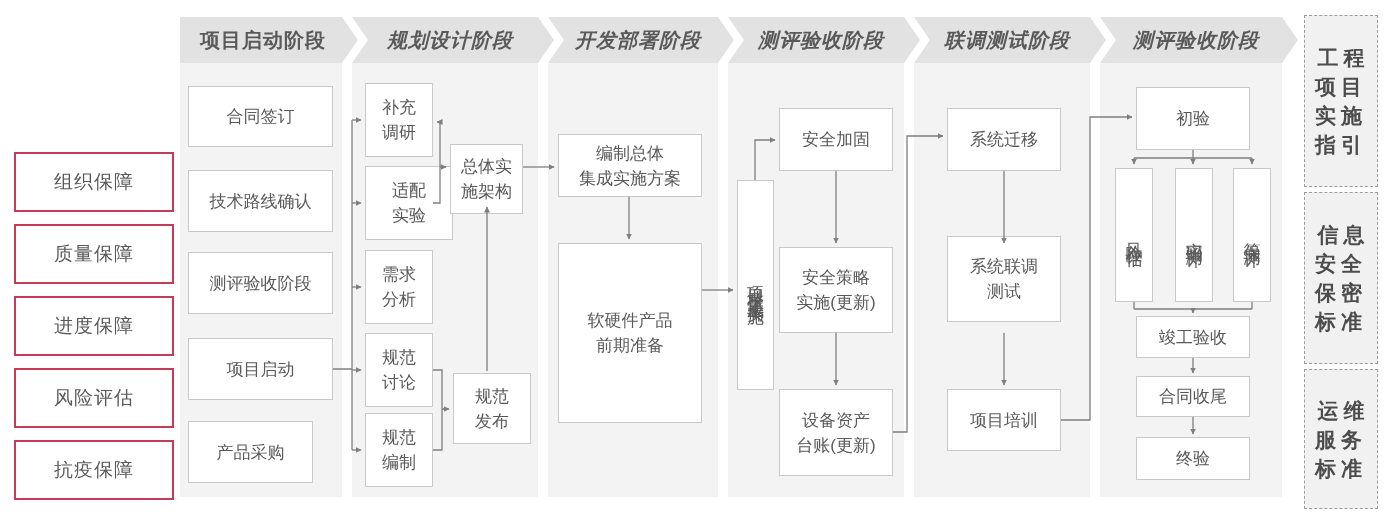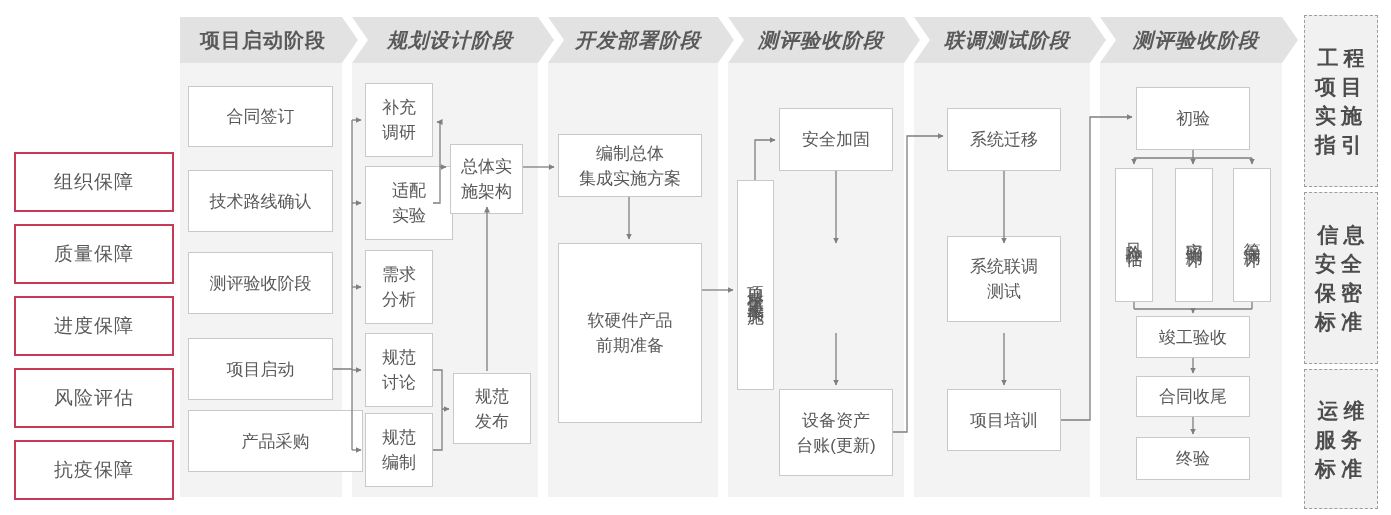--- a/index.html
+++ b/index.html
@@ -75,21 +75,21 @@
   <div class="phase-header ph-mid" style="left:352px;width:202px">规划设计阶段</div>
   <div class="phase-header ph-mid" style="left:548px;width:186px">开发部署阶段</div>
   <div class="phase-header ph-mid" style="left:728px;width:192px">测评验收阶段</div>
   <div class="phase-header ph-mid" style="left:914px;width:192px">联调测试阶段</div>
   <div class="phase-header ph-mid" style="left:1100px;width:198px">测评验收阶段</div>
 
   <div class="fbox" style="left:188px;top:86px;width:145px;height:61px">合同签订</div>
   <div class="fbox" style="left:188px;top:170px;width:145px;height:62px">技术路线确认</div>
   <div class="fbox" style="left:188px;top:252px;width:145px;height:62px">测评验收阶段</div>
   <div class="fbox" style="left:188px;top:338px;width:145px;height:62px">项目启动</div>
-  <div class="fbox" style="left:188px;top:410px;width:175px;height:62px">产品采购</div>
+  <div class="fbox" style="left:188px;top:421px;width:125px;height:62px">产品采购</div>
 
   <div class="fbox" style="left:365px;top:83px;width:68px;height:74px">补充
 调研</div>
   <div class="fbox" style="left:365px;top:166px;width:88px;height:74px">适配
 实验</div>
   <div class="fbox" style="left:365px;top:250px;width:68px;height:74px">需求
 分析</div>
   <div class="fbox" style="left:365px;top:333px;width:68px;height:74px">规范
 讨论</div>
   <div class="fbox" style="left:365px;top:413px;width:68px;height:74px">规范
@@ -99,20 +99,22 @@
   <div class="fbox" style="left:453px;top:373px;width:78px;height:71px">规范
 发布</div>
 
   <div class="fbox" style="left:558px;top:134px;width:144px;height:63px">编制总体
 集成实施方案</div>
   <div class="fbox" style="left:558px;top:243px;width:144px;height:180px">软硬件产品
 前期准备</div>
 
   <div class="fbox vbox" style="left:737px;top:180px;width:37px;height:210px">项目整体集成实施</div>
   <div class="fbox" style="left:779px;top:108px;width:114px;height:63px">安全加固</div>
+  <div class="fbox" style="left:779px;top:247px;width:114px;height:86px">安全策略
+实施(更新)</div>
   <div class="fbox" style="left:779px;top:389px;width:114px;height:87px">设备资产
 台账(更新)</div>
 
   <div class="fbox" style="left:947px;top:108px;width:114px;height:63px">系统迁移</div>
   <div class="fbox" style="left:947px;top:236px;width:114px;height:86px">系统联调
 测试</div>
   <div class="fbox" style="left:947px;top:389px;width:114px;height:62px">项目培训</div>
 
   <div class="fbox" style="left:1136px;top:87px;width:114px;height:63px">初验</div>
   <div class="fbox vbox" style="left:1115px;top:168px;width:38px;height:134px">风险评估</div>

